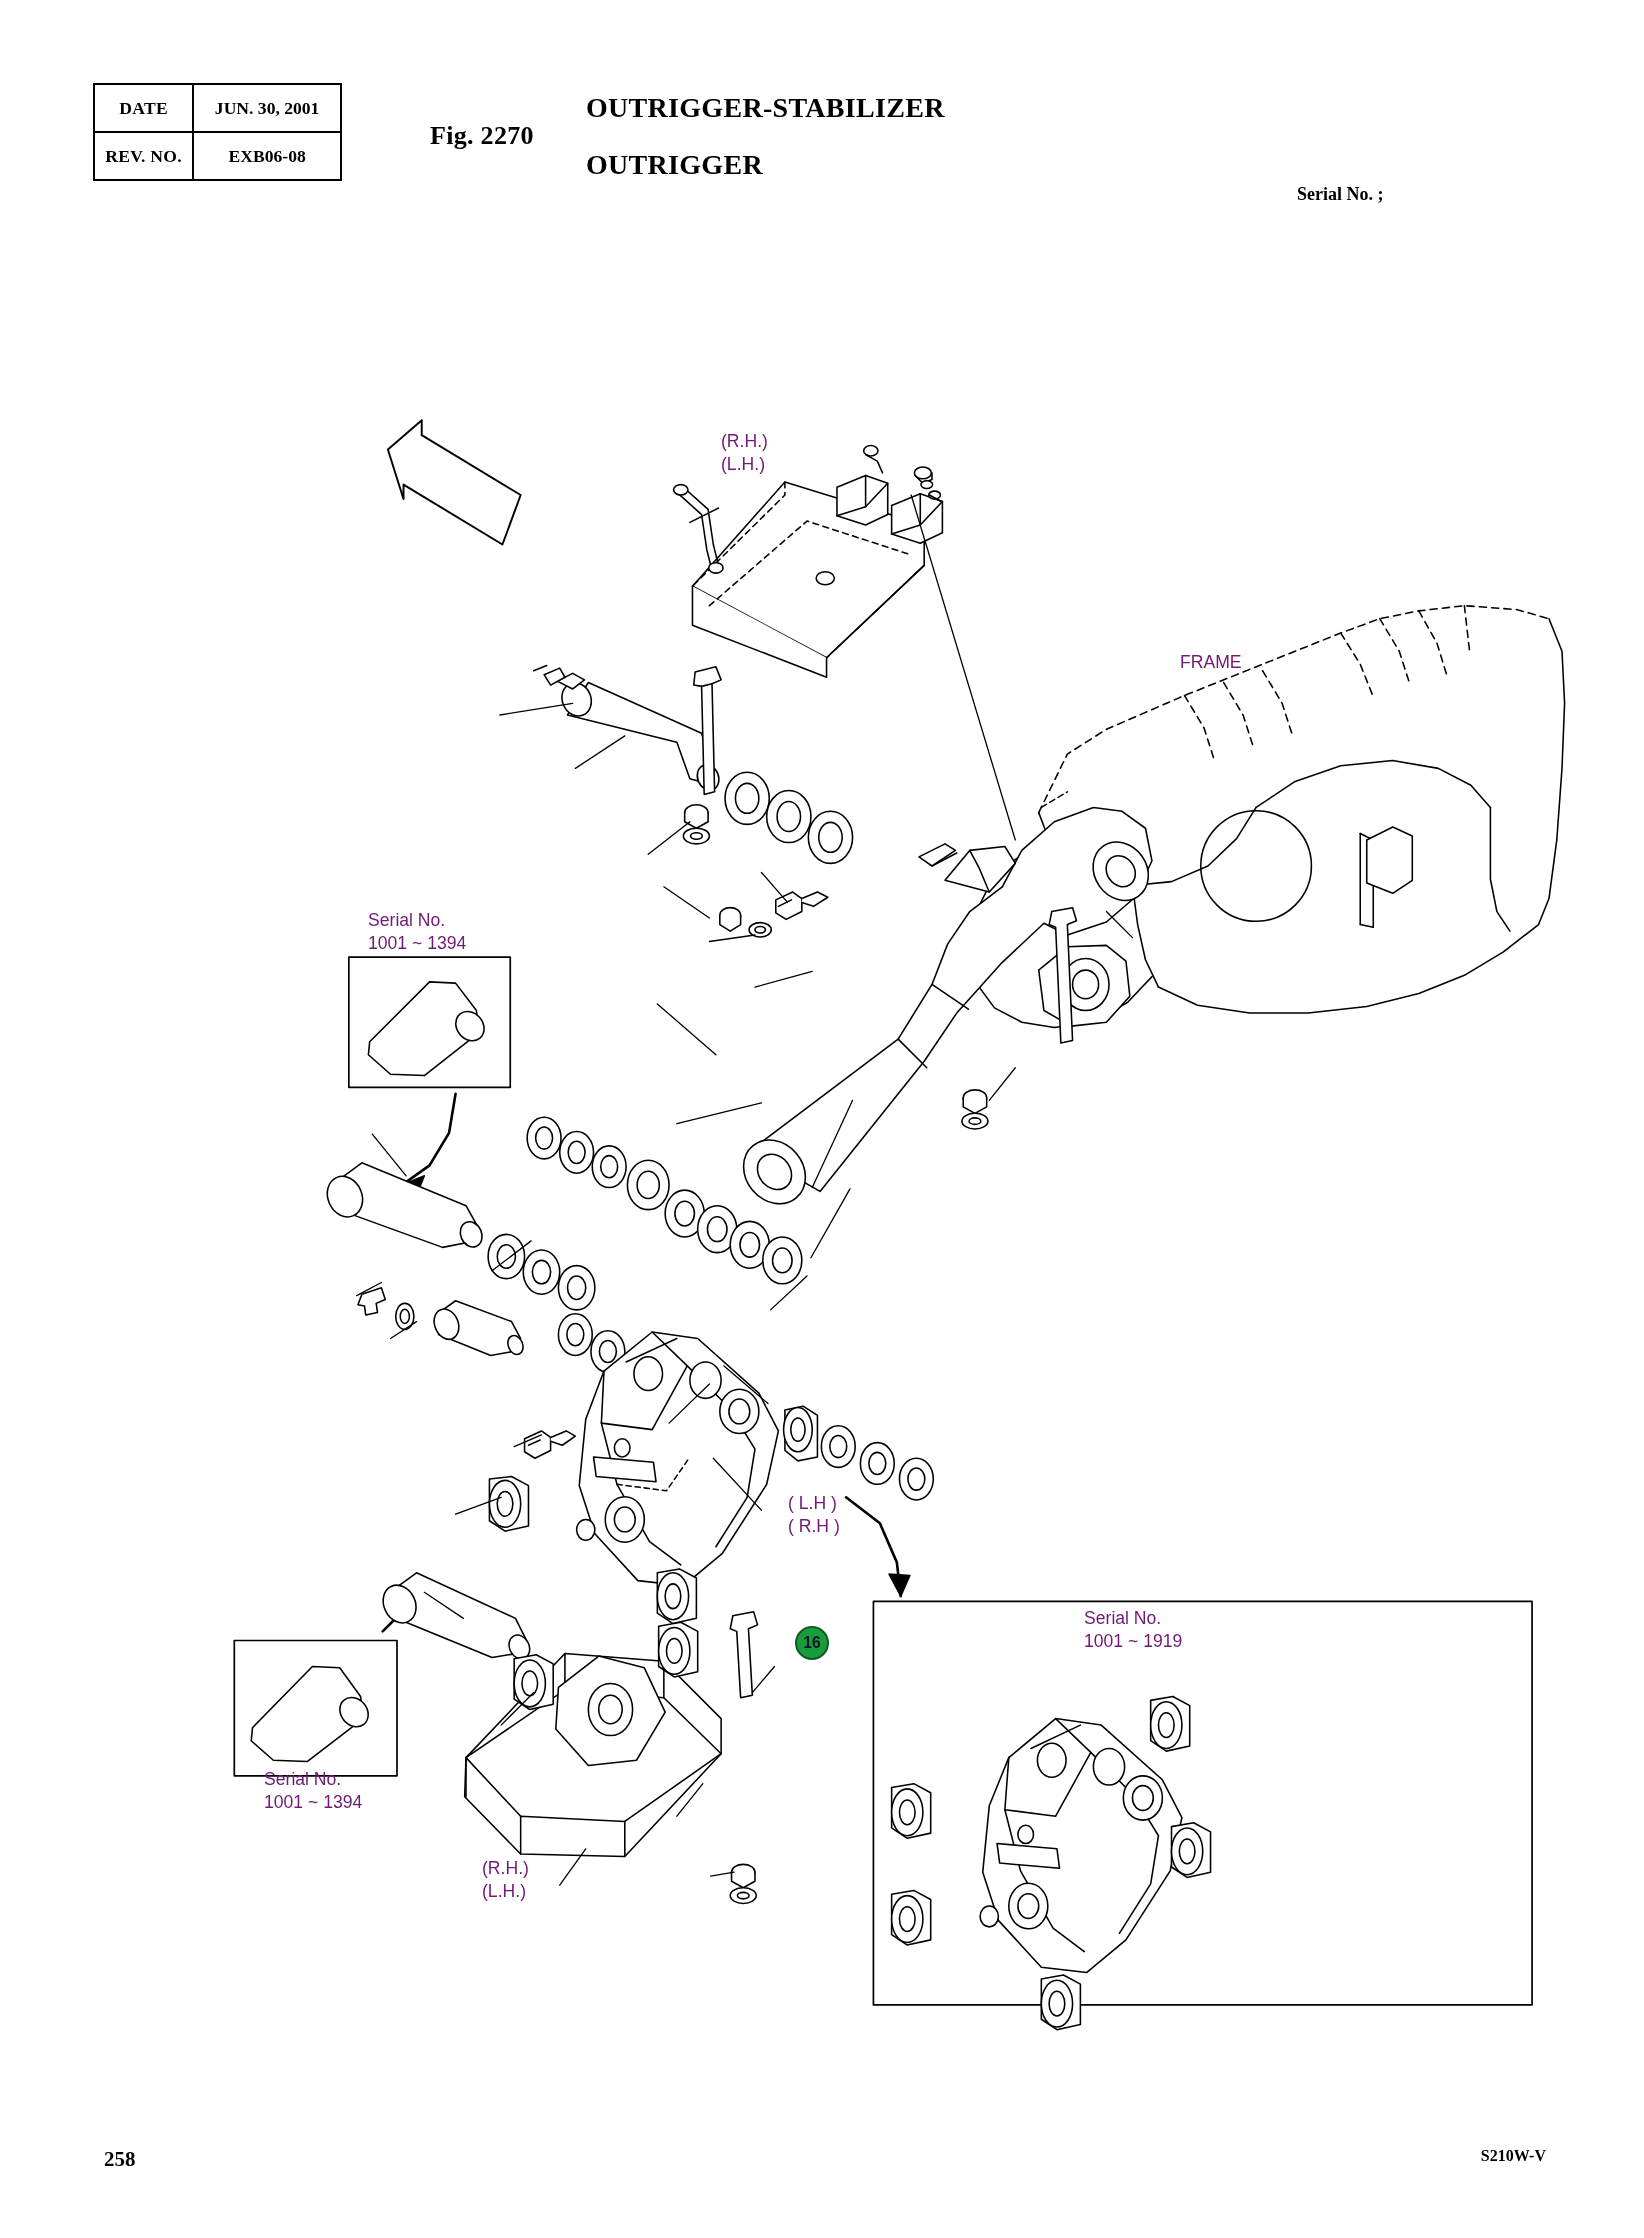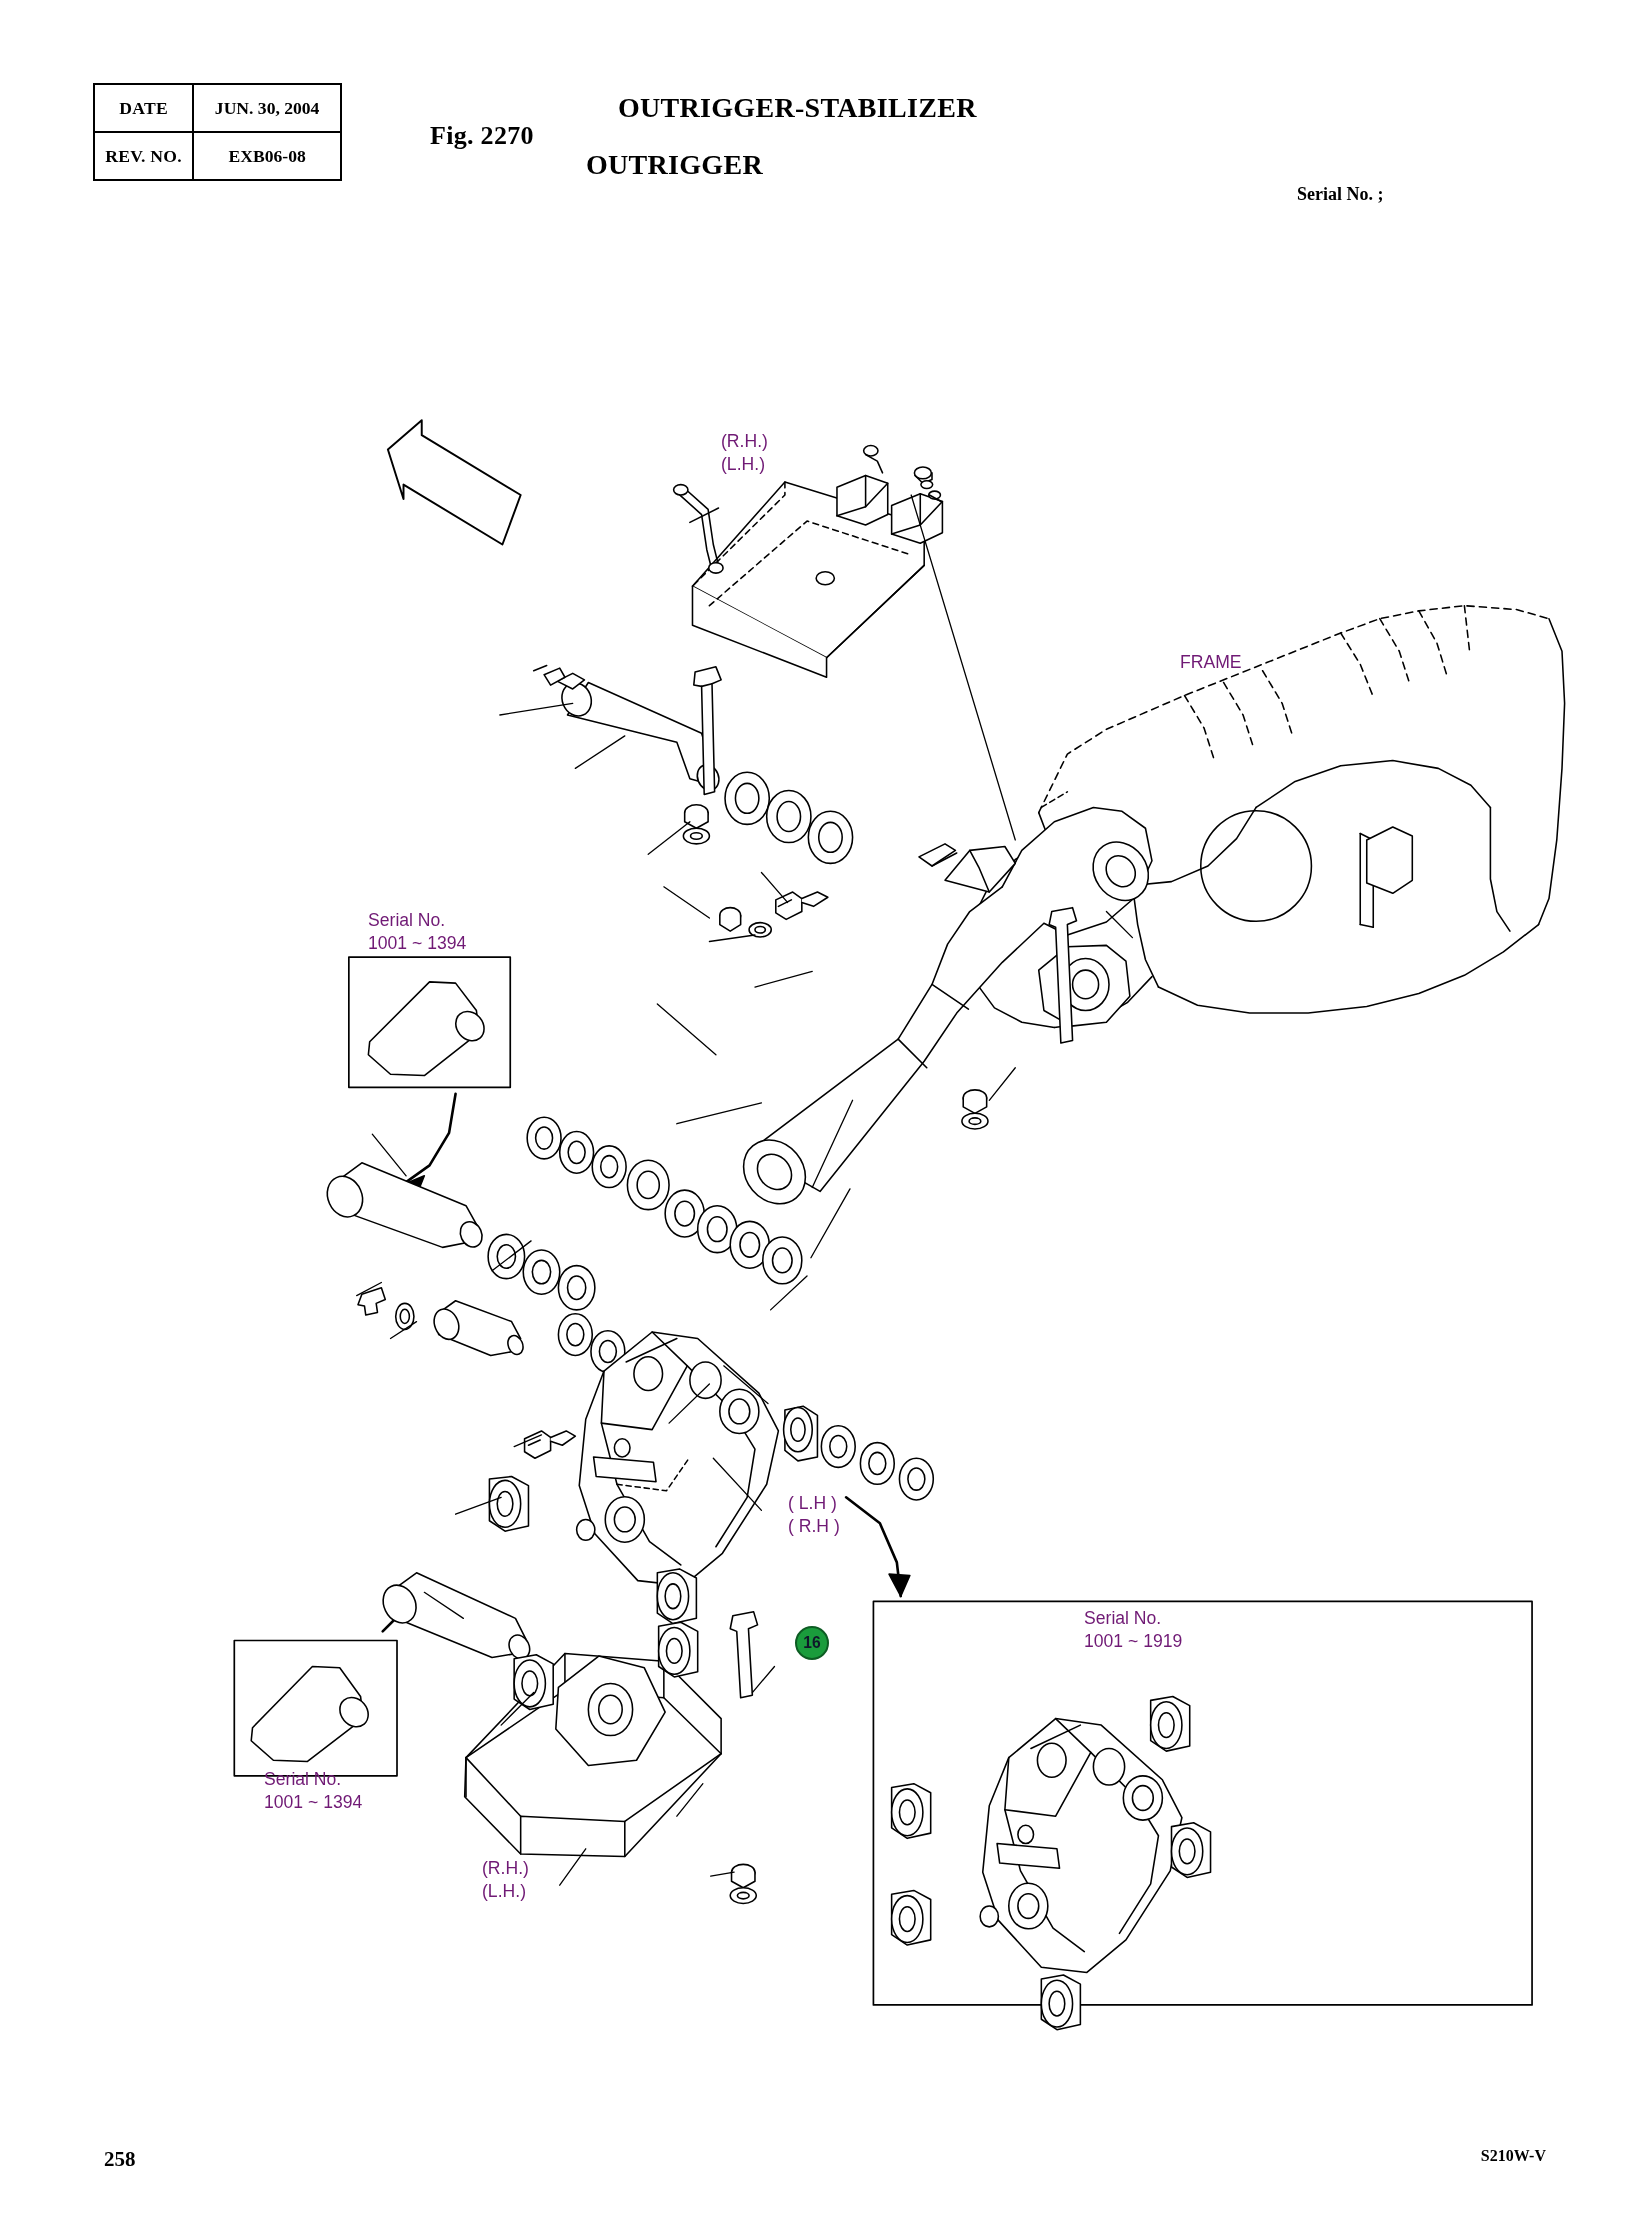--- a/index.html
+++ b/index.html
@@ -48,21 +48,20 @@
     font-family: "Liberation Serif", serif;
     letter-spacing: 0.3px;
   }
   .title-1 {
     position: absolute;
     left: 586px;
     top: 92px;
     font-size: 28px;
     font-weight: bold;
     letter-spacing: 0.3px;
-    margin-left: 32px;
   }
   .title-2 {
     position: absolute;
     left: 586px;
     top: 138px;
     font-size: 28px;
     font-weight: bold;
     letter-spacing: 0.3px;
     margin-top: 11px;
   }
@@ -127,21 +126,21 @@
     box-sizing: border-box;
   }
 </style>
 </head>
 <body>
 
 <table id="header-table">
   <tbody>
       <tr>
     <td class="lbl">DATE</td>
-    <td class="val">JUN. 30, 2004</td>
+    <td class="val">JUN. 30, 2001</td>
   </tr>
   <tr>
     <td class="lbl">REV. NO.</td>
     <td class="val">EXB06-08</td>
   </tr>
 </tbody>
   </table>
 
 <div class="fig-no">Fig. 2270</div>
 <div class="title-1">OUTRIGGER-STABILIZER</div>

